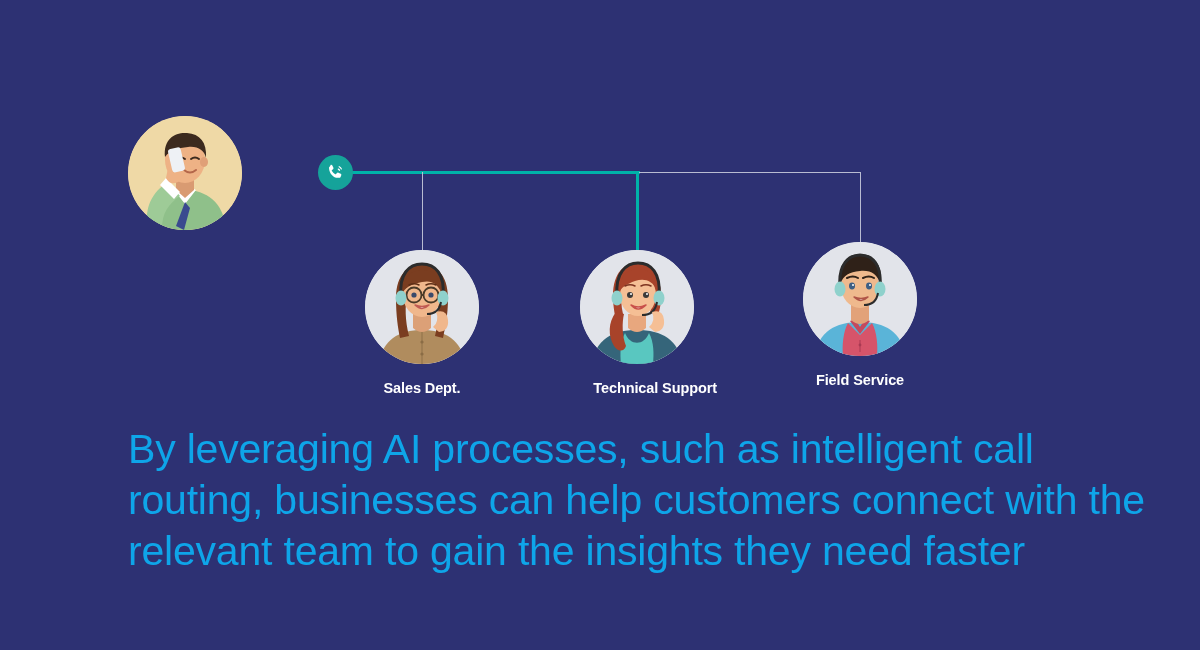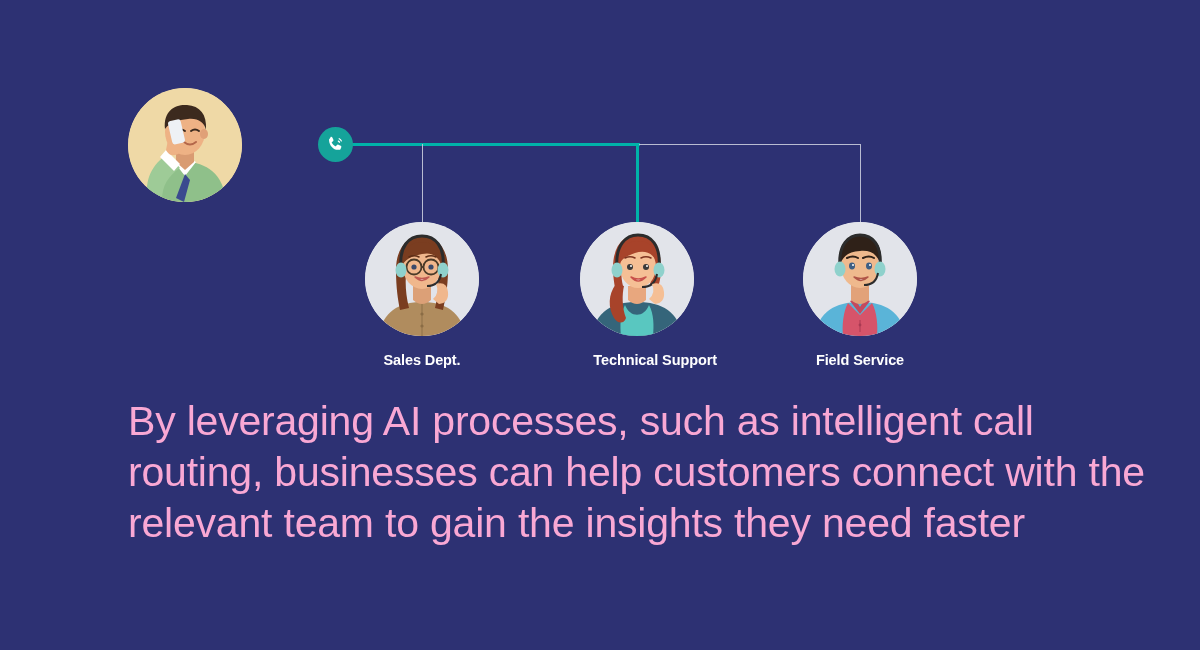--- a/index.html
+++ b/index.html
@@ -9,20 +9,21 @@
   }
   body {
     font-family: "Liberation Sans", sans-serif;
   }
   #stage {
     position: relative;
     width: 1200px;
     height: 560px;
     background: #2d3173;
     overflow: hidden;
+    margin-top: 28px;
   }
 
   
   .line {
     position: absolute;
   }
   .line-h-active {
     left: 352px;
     top: 143px;
     width: 288px;
@@ -76,21 +77,21 @@
   .phone-badge svg { display: block; }
 
   
   .agent {
     position: absolute;
     width: 160px;
     text-align: center;
   }
   .agent-a { left: 342px; top: 222px; }
   .agent-b { left: 557px; top: 222px; text-align: right; }
-  .agent-c { left: 780px; top: 222px; }
+  .agent-c { left: 780px; top: 214px; }
 
   .agent-circle {
     width: 114px;
     height: 114px;
     margin: 0 auto;
     border-radius: 50%;
     overflow: hidden;
     background: #e2e4ea;
     position: relative;
   }
@@ -102,21 +103,21 @@
     letter-spacing: -0.1px;
     white-space: nowrap;
   }
 
   
   .caption {
     position: absolute;
     left: 128px;
     top: 396px;
     width: 1020px;
-    color: #f9a8d4;
+    color: #0ea5e9;
     font-size: 41px;
     font-weight: 300;
     line-height: 51px;
     letter-spacing: -0.2px;
   }
 </style>
 </head>
 <body>
 
 <div id="stage">

